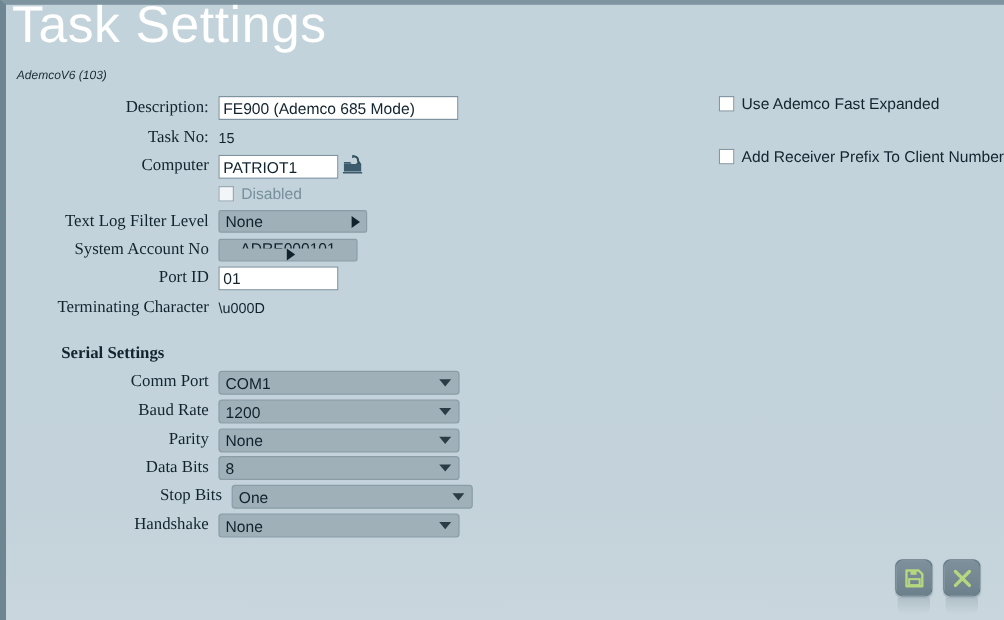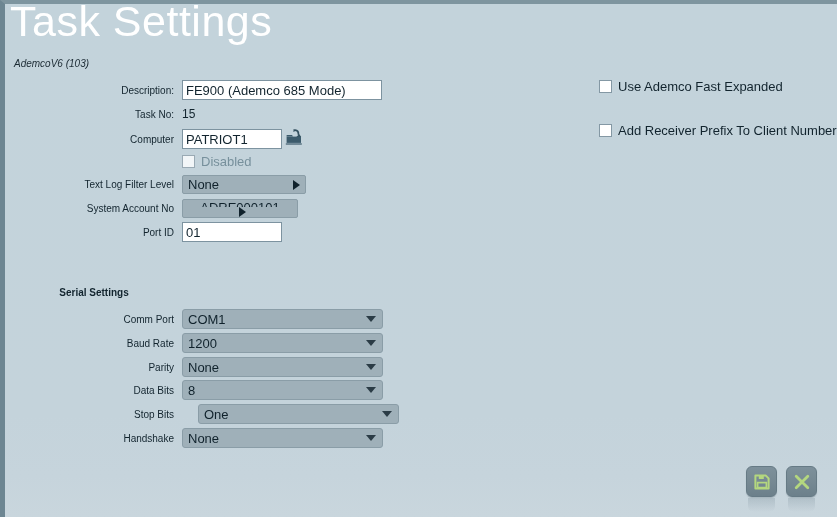--- a/index.html
+++ b/index.html
@@ -50,26 +50,27 @@
     white-space: nowrap;
   }
 
   
   .row {
     position: absolute;
     display: flex;
     align-items: center;
   }
   .lbl {
-    font-size: 10px;
+    font-size: 14px;
     color: #12242e;
     text-align: right;
     white-space: nowrap;
     padding-right: 8px;
     box-sizing: border-box;
+    font-family: Liberation Serif, serif;
   }
   .lbl.bold {
     font-weight: bold;
   }
   .static-val {
     font-size: 12px;
     color: #12242e;
     white-space: nowrap;
   }
 
@@ -265,20 +266,24 @@
       <span class="pick-val">ADRE000101</span>
       <span class="tri-right"></span>
     </div>
   </div>
 
   <div class="row" style="left:9px; top:218px;">
     <div class="lbl" style="width:168px;">Port ID</div>
     <input class="tinput" style="width: 100px;" value="01">
   </div>
 
+  <div class="row" style="left:9px; top:245px;">
+    <div class="lbl" style="width:168px;">Terminating Character</div>
+    <div class="static-val">\u000D</div>
+  </div>
 
   <div class="row" style="left:9px; top:283px;justify-content:center;">
     <div class="lbl bold" style="width:168px;text-align:center;">Serial Settings</div>
   </div>
 
   <div class="row" style="left:9px; top:305px;">
     <div class="lbl" style="width:168px;">Comm Port</div>
     <div class="combo" style="width:201px;">
       <span class="combo-val">COM1</span>
       <span class="tri-down"></span>
@@ -302,21 +307,21 @@
   </div>
 
   <div class="row" style="left:9px; top:376px;">
     <div class="lbl" style="width:168px;">Data Bits</div>
     <div class="combo" style="width:201px;">
       <span class="combo-val">8</span>
       <span class="tri-down"></span>
     </div>
   </div>
 
-  <div class="row" style="left:9px; top:400px;gap:16px;">
+  <div class="row" style="left:20px; top:400px;">
     <div class="lbl" style="width:168px;">Stop Bits</div>
     <div class="combo" style="width:201px;">
       <span class="combo-val">One</span>
       <span class="tri-down"></span>
     </div>
   </div>
 
   <div class="row" style="left:9px; top:424px;">
     <div class="lbl" style="width:168px;">Handshake</div>
     <div class="combo" style="width:201px;">

